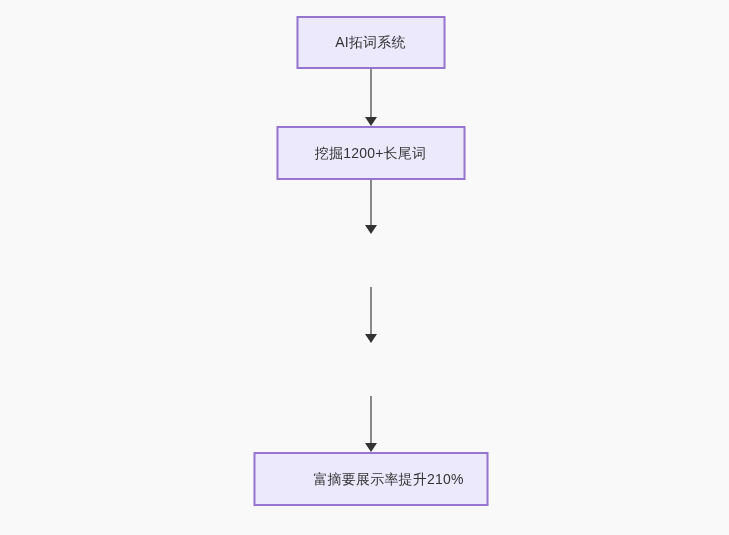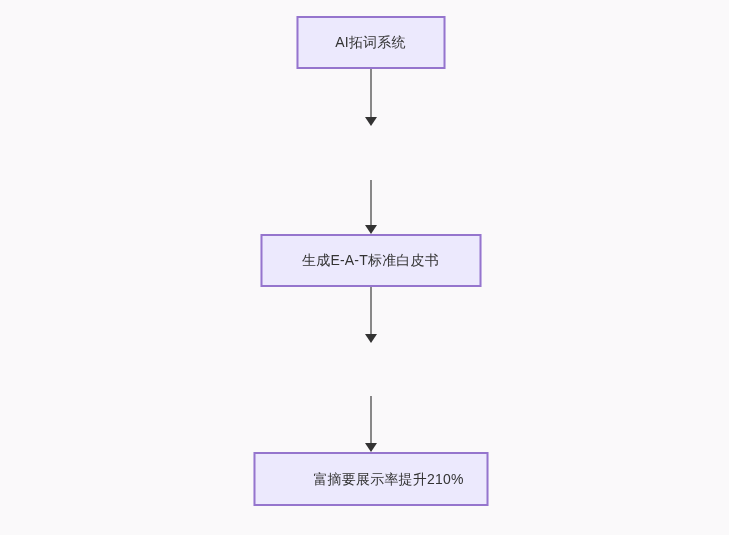--- a/index.html
+++ b/index.html
@@ -85,23 +85,23 @@
 
   <div class="edge" style="left:370.5px; top:396px; height:56px; width:14px;">
     <div class="edge-line" style="height:47px;"></div>
     <div class="edge-arrow"></div>
   </div>
 
   <div class="node" style="left:370.5px; top:16px; width:149px; height:53px;">
     <span class="node-label">AI拓词系统</span>
   </div>
 
+  <div class="node" style="left:370.5px; top:126px; width:189px; height:54px;">
+    <span class="node-label">挖掘1200+长尾词</span>
+  </div>
 
-  <div class="node" style="left:370.5px; top:234px; width:221px; height:53px;">
-    <span class="node-label">生成E-A-T标准白皮书</span>
-  </div>
 
 
   <div class="node" style="left:370.5px; top:452px; width:235px; height:54px;padding-left:36px;">
     <span class="node-label">富摘要展示率提升210%</span>
   </div>
 
 </div>
 
 </body></html>

